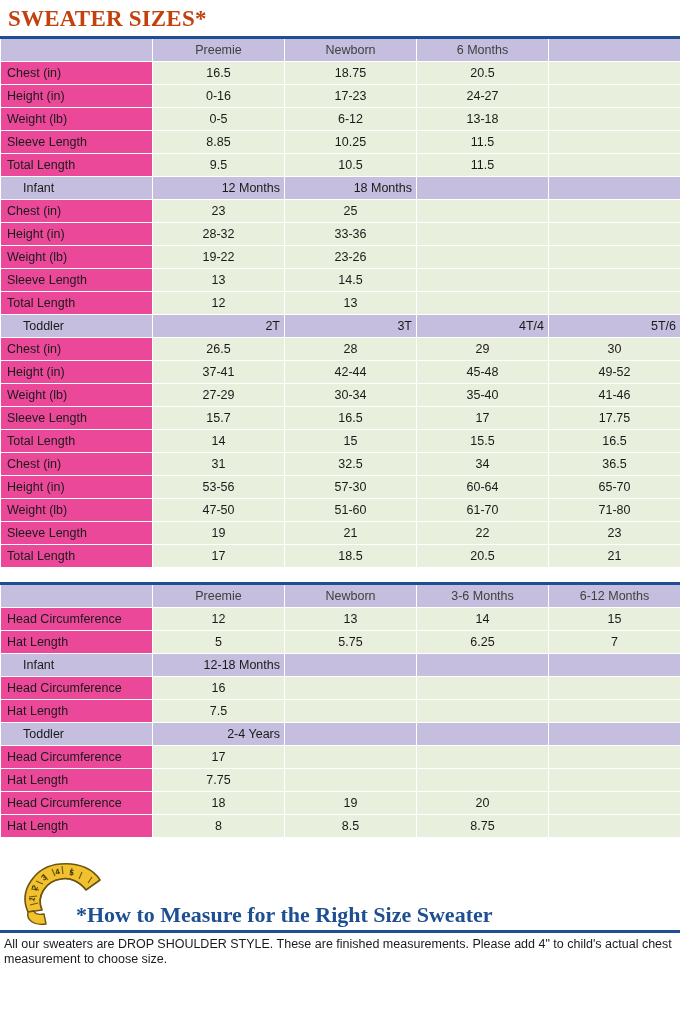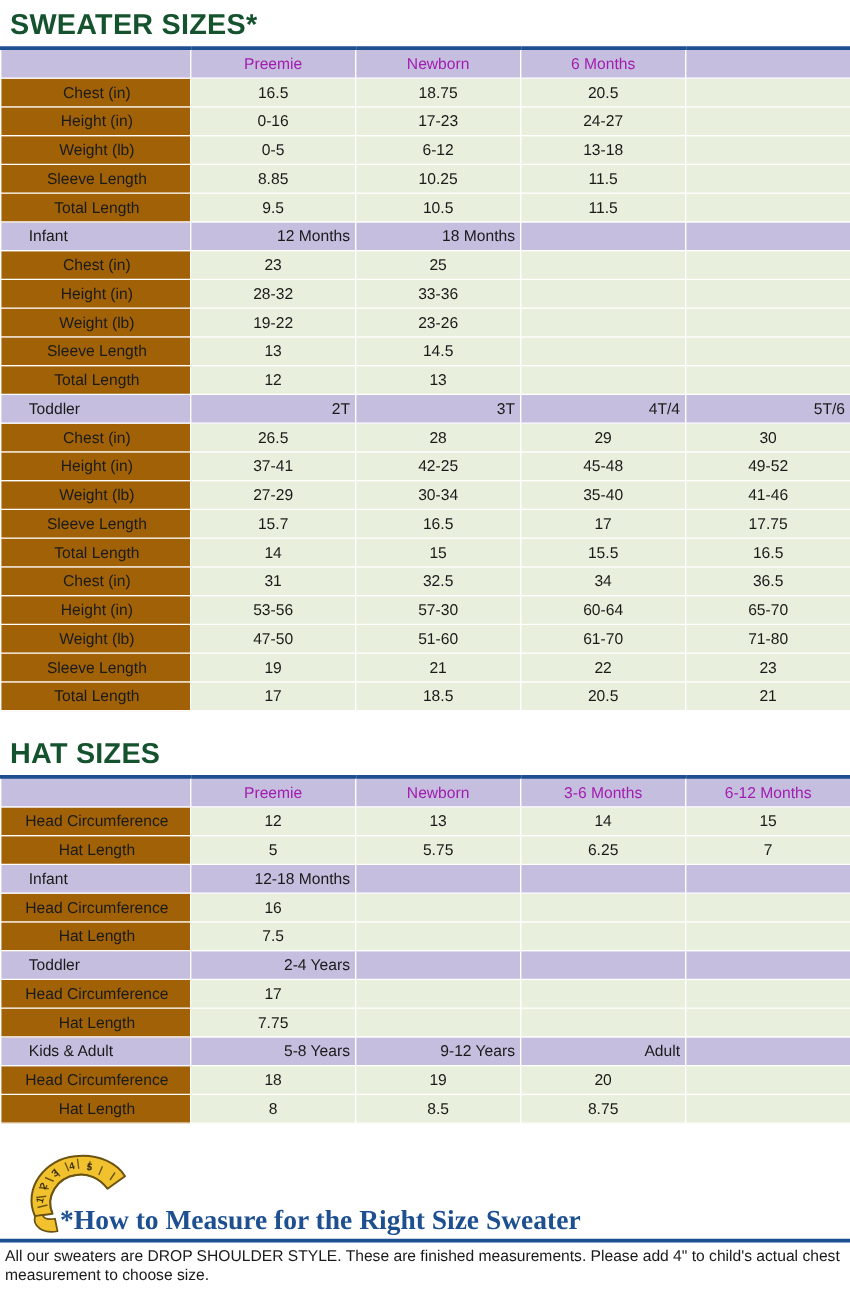--- a/index.html
+++ b/index.html
@@ -13,44 +13,44 @@
     font-family: "Liberation Sans", sans-serif;
     color: #1a1a1a;
   }
   .page {
     width: 680px;
     position: relative;
     padding: 0;
   }
   
   .section-title {
-    font-family: Liberation Sans, sans-serif;
+    font-family: Liberation Serif, serif;
     font-weight: bold;
     font-size: 23px;
-    color: #14532d;
+    color: #c2410c;
     letter-spacing: 0.2px;
     padding: 6px 0 4px 8px;
     margin: 0;
   }
   
   table.size-table {
     border-collapse: collapse;
     width: 680px;
     table-layout: fixed;
     font-size: 12.5px;
   }
   table.size-table td {
     border: 1px solid #ffffff;
     height: 20px;
     padding: 1px 4px;
     vertical-align: middle;
   }
   .hdr-row td {
     background: #c5bede;
-    color: #a21caf;
+    color: #404040;
     text-align: center;
     font-size: 12.5px;
     height: 21px;
   }
   .hdr-row td.lbl {
     background: #c5bede;
     text-align: left;
     padding-left: 6px;
   }
   .grp-row td {
@@ -59,23 +59,23 @@
   }
   .grp-row td.lbl {
     text-align: left;
     padding-left: 22px;
   }
   .data-row td {
     background: #e9efdd;
     text-align: center;
   }
   .data-row td.lbl {
-    text-align: center;
+    text-align: left;
     padding-left: 6px;
-    background: #a16207;
+    background: #ec4899;
   }
   .topline {
     border-top: 3px solid #1d4f91 !important;
   }
   .spacer {
     height: 14px;
     background: #fff;
   }
   
   col.c0 { width: 152px; }
@@ -94,21 +94,21 @@
     left: 8px;
     top: -6px;
     width: 110px;
     height: 80px;
   }
   .measure-title {
     font-family: "Liberation Serif", serif;
     font-weight: bold;
     font-size: 22px;
     color: #1d4f91;
-    padding-left: 48px;
+    padding-left: 76px;
     padding-top: 46px;
     margin: 0;
   }
   .measure-note {
     font-size: 12.5px;
     line-height: 15px;
     padding: 4px 6px 6px 4px;
     border-top: 3px solid #1d4f91;
     margin-top: 2px;
   }
@@ -226,21 +226,21 @@
       <tr class="data-row">
         <td class="lbl">Chest (in)</td>
         <td>26.5</td>
         <td>28</td>
         <td>29</td>
         <td>30</td>
       </tr>
       <tr class="data-row">
         <td class="lbl">Height (in)</td>
         <td>37-41</td>
-        <td>42-25</td>
+        <td>42-44</td>
         <td>45-48</td>
         <td>49-52</td>
       </tr>
       <tr class="data-row">
         <td class="lbl">Weight (lb)</td>
         <td>27-29</td>
         <td>30-34</td>
         <td>35-40</td>
         <td>41-46</td>
       </tr>
@@ -292,21 +292,20 @@
         <td>17</td>
         <td>18.5</td>
         <td>20.5</td>
         <td>21</td>
       </tr>
     </tbody>
   </table>
 
   <div class="spacer"></div>
 
-  <h1 class="section-title">HAT SIZES</h1>
 
   <table class="size-table">
     <colgroup>
         <col class="c0">
         <col class="c1">
         <col class="c2">
         <col class="c3">
         <col class="c4">
       </colgroup>
     <tbody>
@@ -370,27 +369,20 @@
         <td></td>
       </tr>
       <tr class="data-row">
         <td class="lbl">Hat Length</td>
         <td>7.75</td>
         <td></td>
         <td></td>
         <td></td>
       </tr>
 
-      <tr class="grp-row">
-        <td class="lbl">Kids &amp; Adult</td>
-        <td>5-8 Years</td>
-        <td>9-12 Years</td>
-        <td>Adult</td>
-        <td></td>
-      </tr>
       <tr class="data-row">
         <td class="lbl">Head Circumference</td>
         <td>18</td>
         <td>19</td>
         <td>20</td>
         <td></td>
       </tr>
       <tr class="data-row">
         <td class="lbl">Hat Length</td>
         <td>8</td>

